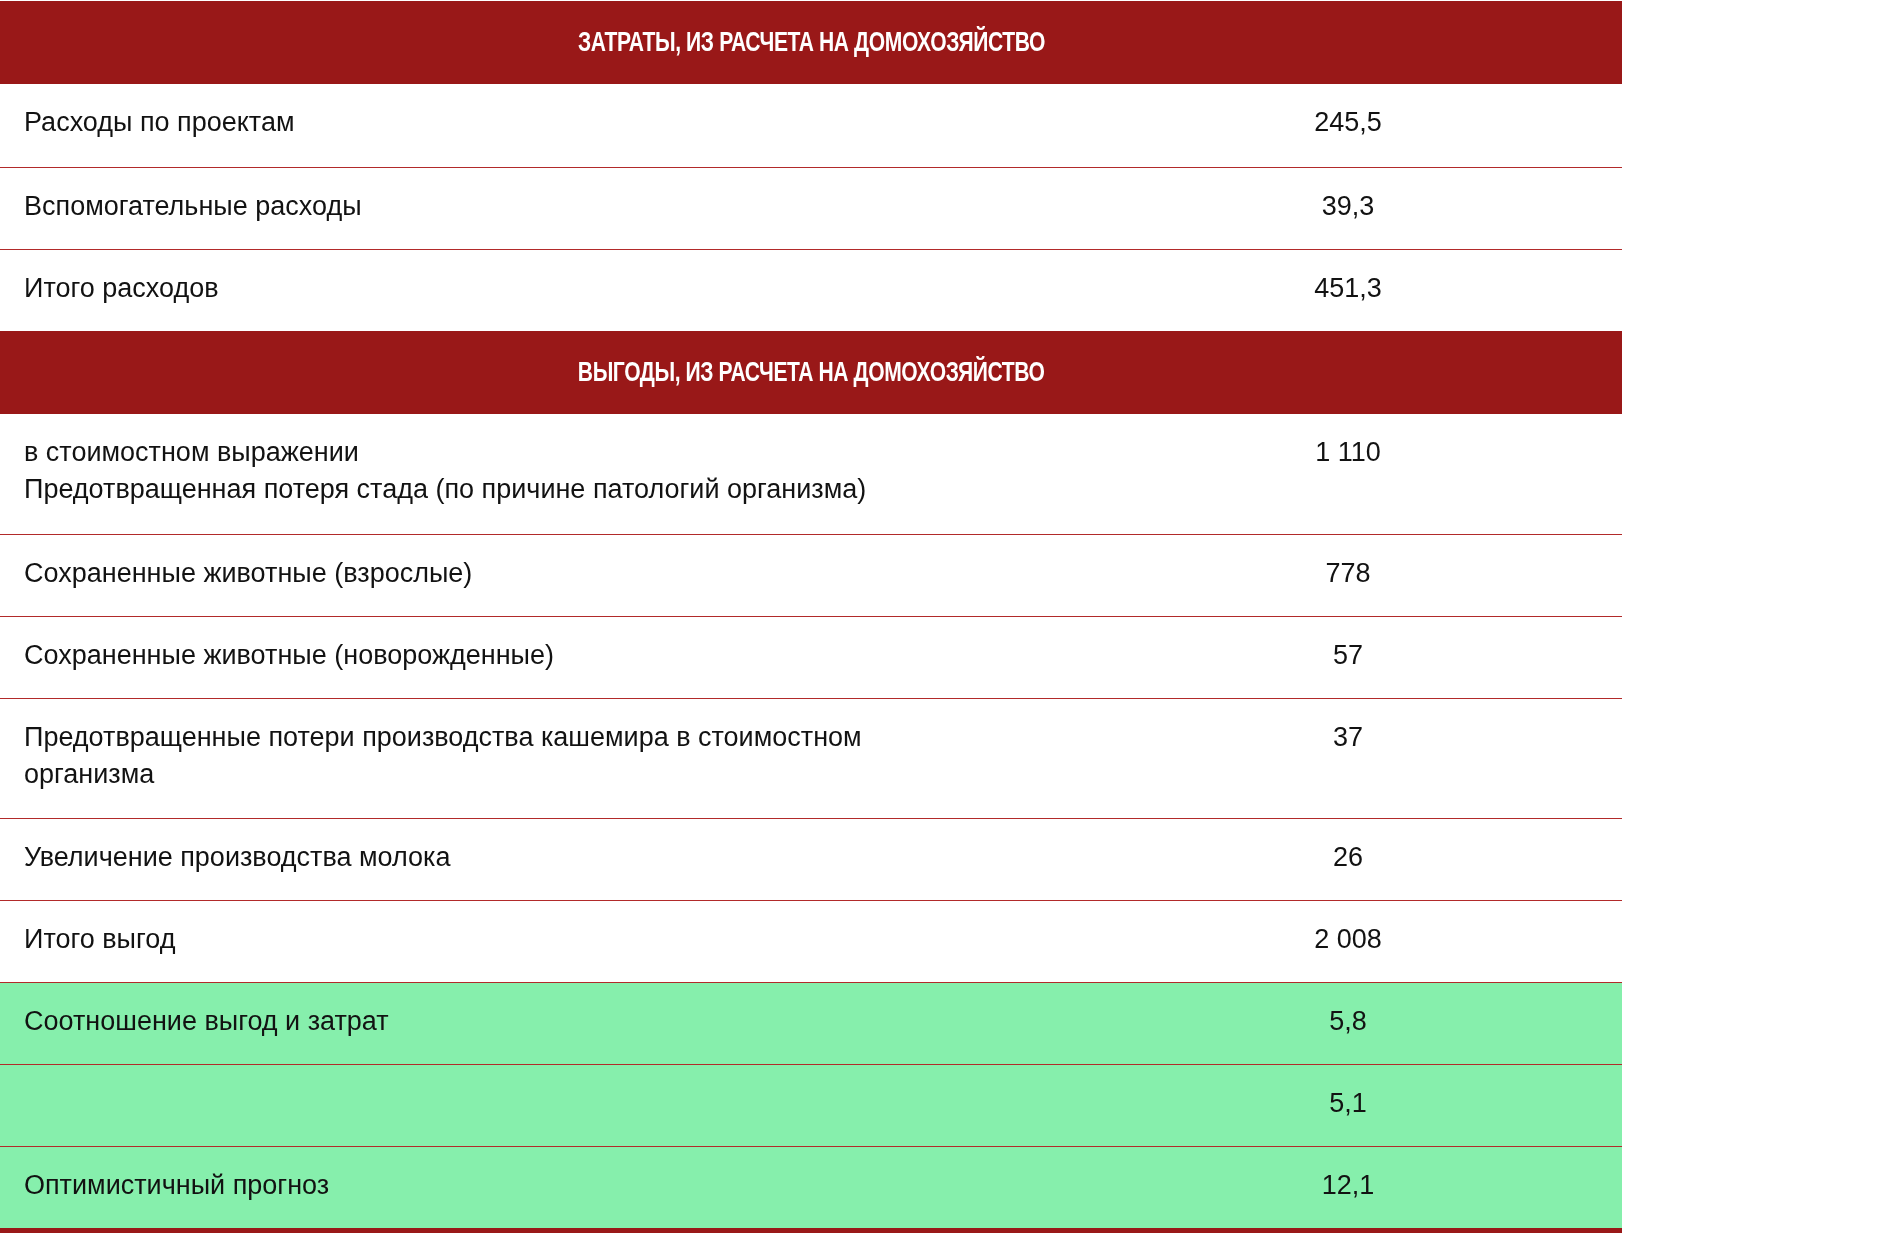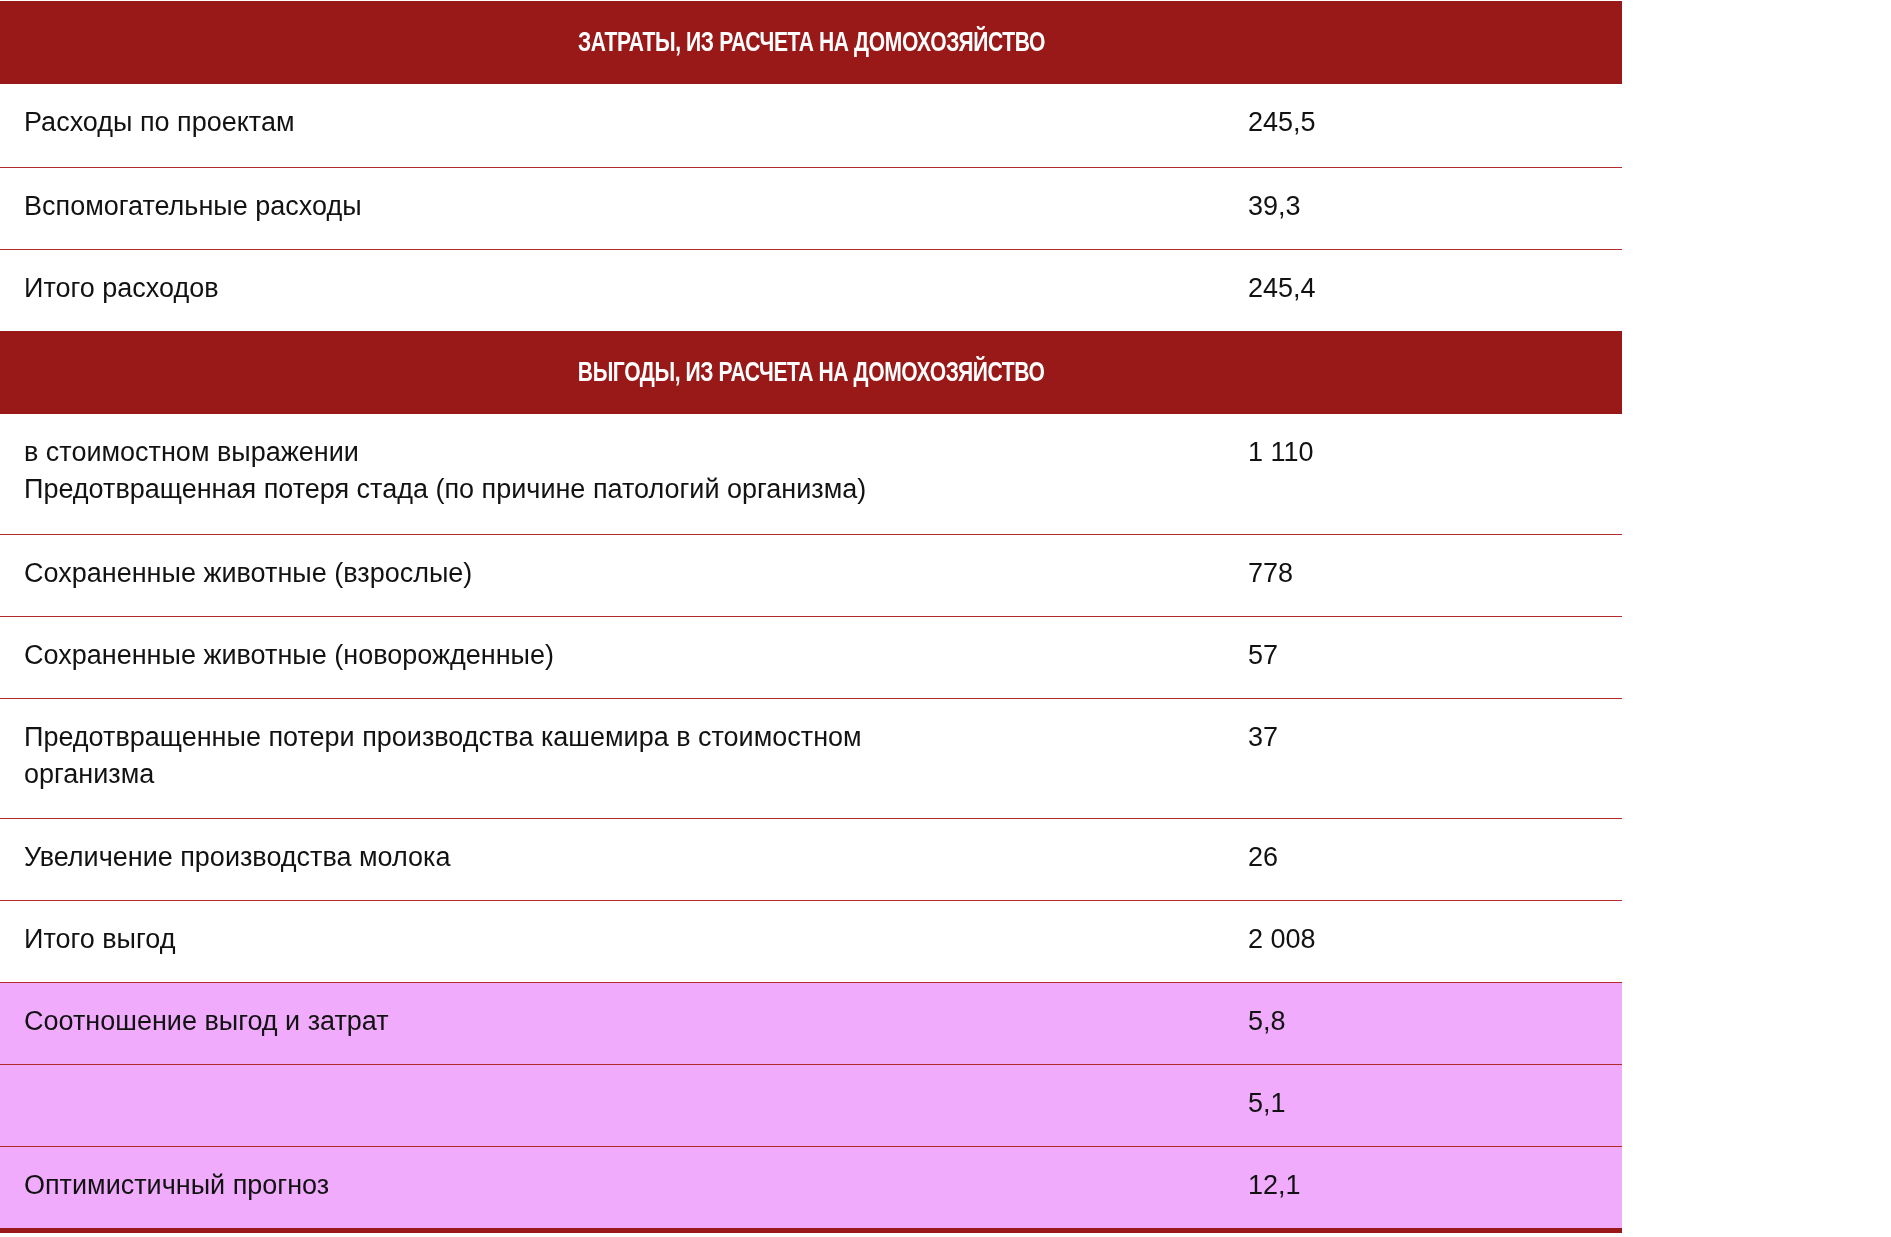--- a/index.html
+++ b/index.html
@@ -11,27 +11,27 @@
     font-family: "Liberation Sans", sans-serif; font-weight: bold;
     font-size: 27px; letter-spacing: -0.5px; transform-origin: center;
   }
   .section-header span { display: inline-block; transform: scaleX(0.78); }
   .row {
     position: relative; height: 82px; border-top: 1.5px solid #b22a2a;
     box-sizing: border-box; background: #ffffff;
   }
   .row.first { border-top: none; height: 83px; padding-left: 19px; }
   .row.tall { height: 120px; }
-  .row.gray { background: #f0abfc; }
+  .row.gray { background: #86efac; }
   .row .label {
     position: absolute; left: 24px; top: 20px; width: 960px;
     font-size: 27px; line-height: 37px; color: #121212;
   }
   .row .value {
-    position: absolute; left: 1248px; width: 200px; top: 20px; text-align: left;
+    position: absolute; left: 1248px; width: 200px; top: 20px; text-align: center;
     font-size: 27px; line-height: 37px; color: #121212;
   }
   .bottom-rule { height: 5px; background: #991818; }
 </style>
 </head>
 <body>
 
 <div class="table">
 
   <div class="section-header">
@@ -41,21 +41,21 @@
   <div class="row first">
     <div class="label">Расходы по проектам</div>
     <div class="value">245,5</div>
   </div>
   <div class="row">
     <div class="label">Вспомогательные расходы</div>
     <div class="value">39,3</div>
   </div>
   <div class="row">
     <div class="label">Итого расходов</div>
-    <div class="value">245,4</div>
+    <div class="value">451,3</div>
   </div>
 
   <div class="section-header">
     <span>ВЫГОДЫ, ИЗ РАСЧЕТА НА ДОМОХОЗЯЙСТВО</span>
   </div>
 
   <div class="row first tall">
     <div class="label">
       <div>в стоимостном выражении</div>
       <div>Предотвращенная потеря стада (по причине патологий организма)</div>

